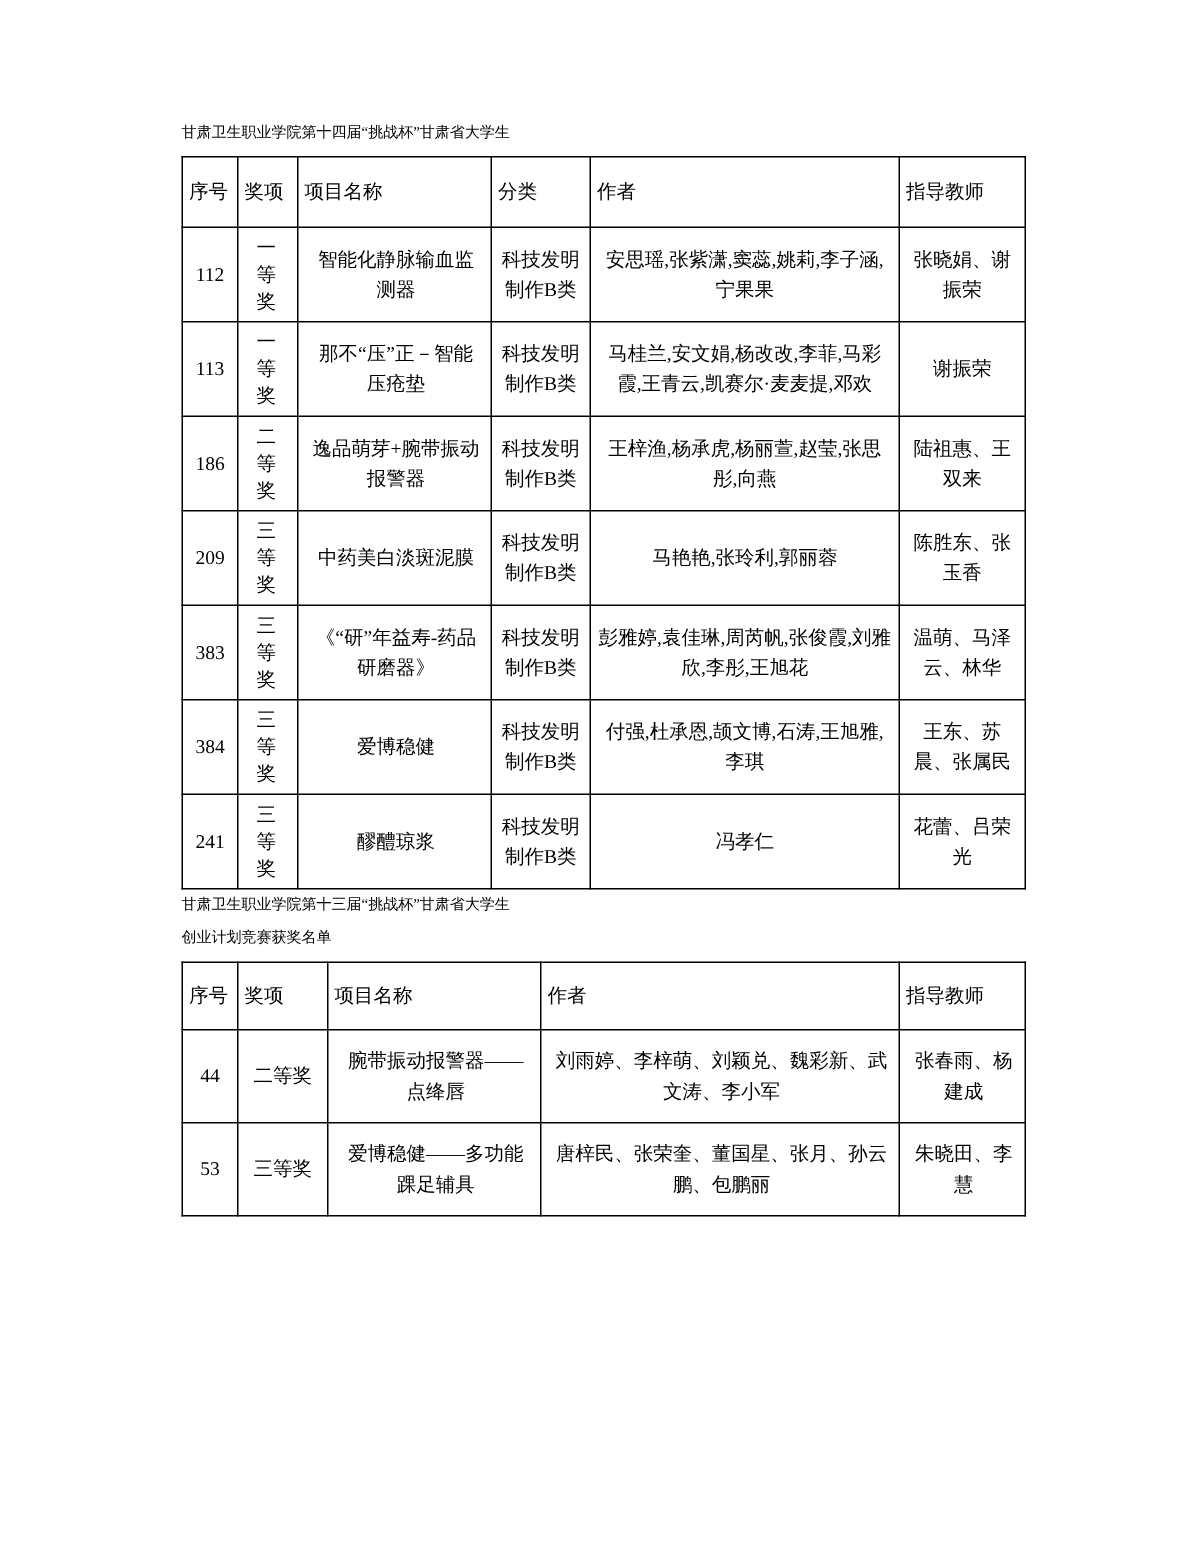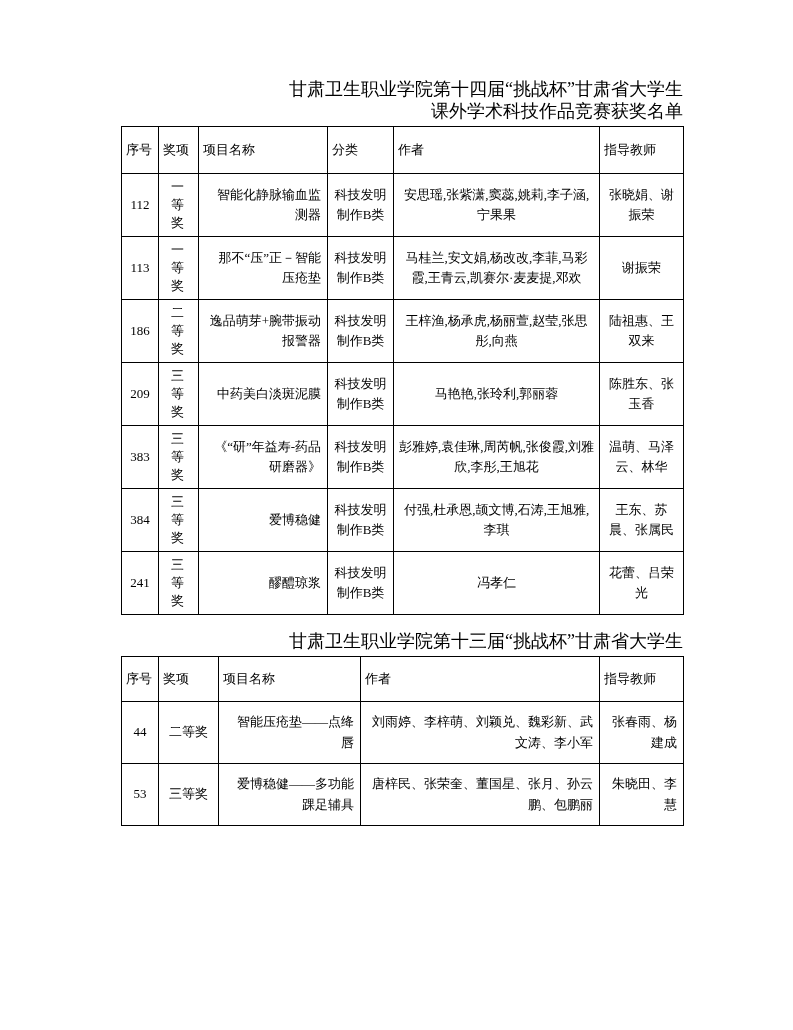--- a/index.html
+++ b/index.html
@@ -15,65 +15,64 @@
     color: #000000;
   }
   .doc {
     position: absolute;
     left: 121px;
     top: 78px;
     width: 562px;
   }
   .doc-title {
     width: 100%;
-    text-align: right;
-    font-size: 18px;
+    text-align: left;
+    font-size: 10px;
     line-height: 22px;
     white-space: nowrap;
   }
   .title-block { margin-bottom: 4px; }
-  .title-block-2 { margin-top: 15px; margin-bottom: 4px; }
+  .title-block-2 { margin-bottom: 4px; }
   table {
     border-collapse: collapse;
     table-layout: fixed;
     width: 562px;
   }
   th, td {
     border: 1px solid #000000;
     font-size: 13px;
     line-height: 1.55;
     font-weight: normal;
     padding: 2px 4px;
     vertical-align: middle;
     word-break: break-all;
     overflow: hidden;
   }
   th { text-align: left; }
   td { text-align: center; }
-  td.align-left { text-align: right; padding-left: 8px; padding-right: 6px; }
+  td.align-left { text-align: center; padding-left: 8px; padding-right: 6px; }
   #t1 th { height: 42px; }
   #t1 td { height: 58px; }
   #t2 th { height: 40px; }
   #t2 td { height: 57px; }
   .vtext {
     width: 15px;
     margin: 0 auto;
     line-height: 1.4;
     text-align: left;
     word-break: break-all;
   }
 </style>
 </head>
 <body>
 
 <div class="doc">
 
   <div class="title-block">
     <div class="doc-title">甘肃卫生职业学院第十四届“挑战杯”甘肃省大学生</div>
-    <div class="doc-title">课外学术科技作品竞赛获奖名单</div>
   </div>
 
   <table id="t1">
     <colgroup>
       <col style="width:37px">
         <col style="width:40px">
         <col style="width:129px">
         <col style="width:66px">
         <col style="width:206px">
         <col style="width:84px">
@@ -157,20 +156,21 @@
           <td class="align-left">醪醴琼浆</td>
           <td>科技发明制作B类</td>
           <td>冯孝仁</td>
           <td>花蕾、吕荣光</td>
         </tr>
       </tbody>
   </table>
 
   <div class="title-block-2">
     <div class="doc-title">甘肃卫生职业学院第十三届“挑战杯”甘肃省大学生</div>
+    <div class="doc-title">创业计划竞赛获奖名单</div>
   </div>
 
   <table id="t2">
     <colgroup>
       <col style="width:37px">
         <col style="width:60px">
         <col style="width:142px">
         <col style="width:239px">
         <col style="width:84px">
     </colgroup>
@@ -180,21 +180,21 @@
           <th>奖项</th>
           <th>项目名称</th>
           <th>作者</th>
           <th>指导教师</th>
         </tr>
       </thead>
     <tbody>
         <tr>
           <td>44</td>
           <td>二等奖</td>
-          <td class="align-left">智能压疮垫——点绛唇</td>
+          <td class="align-left">腕带振动报警器——点绛唇</td>
           <td class="align-left">刘雨婷、李梓萌、刘颖兑、魏彩新、武文涛、李小军</td>
           <td class="align-left">张春雨、杨建成</td>
         </tr>
         <tr>
           <td>53</td>
           <td>三等奖</td>
           <td class="align-left">爱博稳健——多功能踝足辅具</td>
           <td class="align-left">唐梓民、张荣奎、董国星、张月、孙云鹏、包鹏丽</td>
           <td class="align-left">朱晓田、李慧</td>
         </tr>

